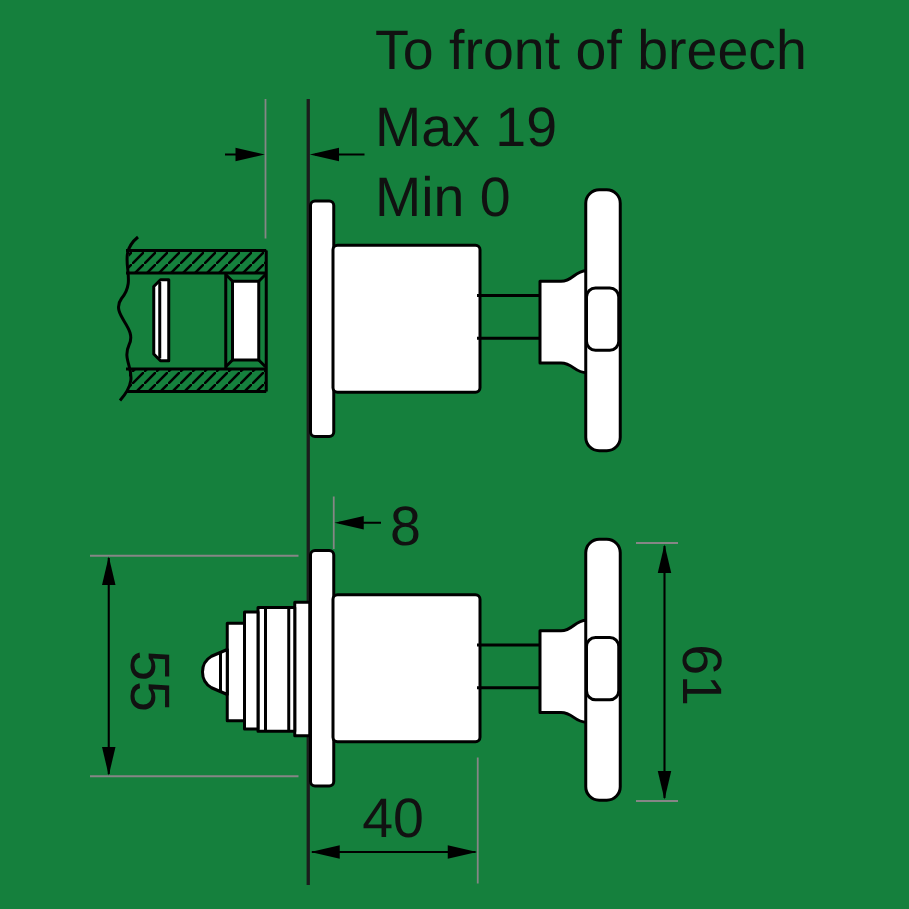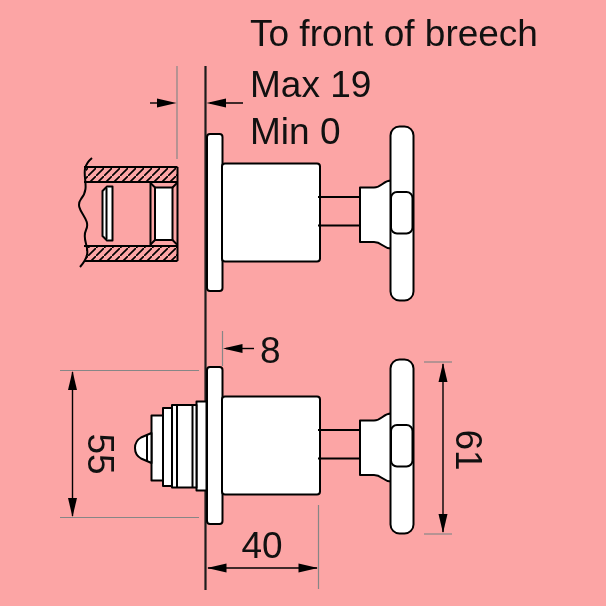--- a/index.html
+++ b/index.html
@@ -1,16 +1,16 @@
 <!DOCTYPE html>
 <html><head>
 <meta charset="utf-8">
 <style>
   html,body{margin:0;padding:0;background:#ffffff;}
-  .stage{position:relative;width:606px;height:606px;background:#fca5a5;overflow:hidden;}
+  .stage{position:relative;width:606px;height:606px;background:#15803d;overflow:hidden;}
   svg{display:block;}
   .obj{fill:#ffffff;stroke:#000000;stroke-width:2;stroke-linejoin:round;}
   .objline{stroke:#000000;stroke-width:2;fill:none;stroke-linecap:butt;}
   .wall{stroke:#1c1c1c;stroke-width:2.2;fill:none;}
   .dim{stroke:#000000;stroke-width:1.4;fill:none;}
   .ext{stroke:#868686;stroke-width:1.2;fill:none;}
   .ah{fill:#000000;stroke:none;}
   .hatchrect{stroke:none;}
   text{font-family:"Liberation Sans","DejaVu Sans",sans-serif;font-size:37px;fill:#111111;}
 </style>

